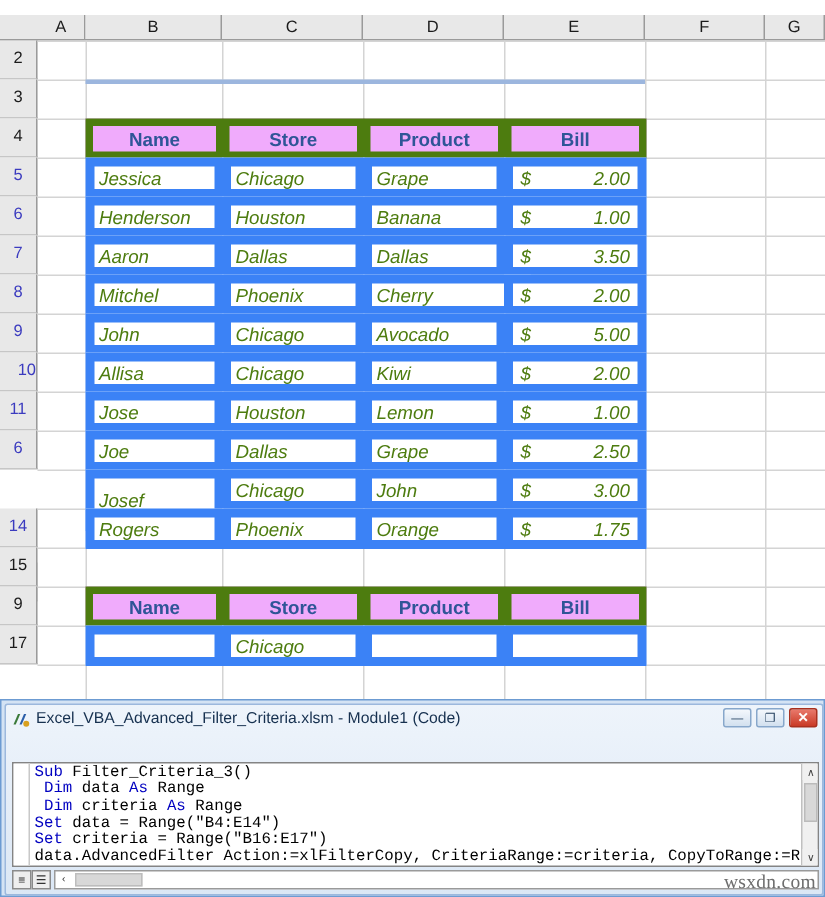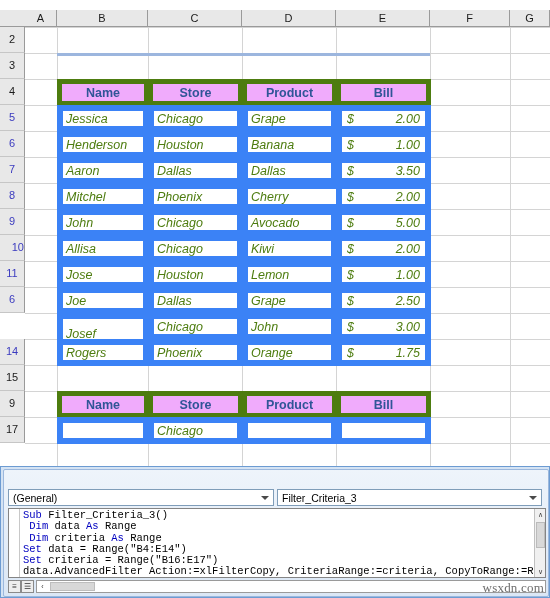--- a/index.html
+++ b/index.html
@@ -495,31 +495,36 @@
         <div class="tbl-cell" style="left: 148px; width: 95px; top: 417px; height: 27px;">Chicago</div>
         <div class="tbl-cell" style="left: 242px; width: 95px; top: 417px; height: 27px;"></div>
         <div class="tbl-cell" style="left: 336px; width: 95px; top: 417px; height: 27px;"></div>
       </div>
 
   </div>
 
   <div id="vbe">
     <div class="vbe-frame">
 
-
-      <div class="vbe-dropdowns">
-        <div class="vbe-combo" style="width:266px;">
-          <span>(General)</span>
-          <span class="combo-arrow"></span>
-        </div>
-        <div class="vbe-combo" style="width:265px;">
-          <span>Filter_Criteria_3</span>
-          <span class="combo-arrow"></span>
-        </div>
-      </div>
+      <div class="vbe-titlebar">
+        <span class="vbe-icon">
+          <svg width="12" height="12" viewBox="0 0 12 12">
+            <path d="M1 9 L4 2 L5.5 2 L2.5 9 Z" fill="#3a7a3a"></path>
+            <path d="M5 9 L8 2 L9.5 2 L6.5 9 Z" fill="#2b5ea8"></path>
+            <circle cx="9.5" cy="8.5" r="2" fill="#d8a020"></circle>
+          </svg>
+        </span>
+        <span class="vbe-title-text">Excel_VBA_Advanced_Filter_Criteria.xlsm - Module1 (Code)</span>
+        <span class="vbe-winbtns">
+          <span class="winbtn">—</span>
+          <span class="winbtn">❐</span>
+          <span class="winbtn close">✕</span>
+        </span>
+      </div>
+
 
       <div class="vbe-codearea">
         <div class="code-margin"></div>
         <div class="code-lines" id="code-lines"><div><span class="pl"></span><span class="kw">Sub</span><span class="pl"> Filter_Criteria_3()</span></div><div><span class="pl"> </span><span class="kw">Dim</span><span class="pl"> </span><span class="pl">data</span><span class="pl"> </span><span class="kw">As</span><span class="pl"> </span><span class="pl">Range</span><span class="pl"></span></div><div><span class="pl"> </span><span class="kw">Dim</span><span class="pl"> </span><span class="pl">criteria</span><span class="pl"> </span><span class="kw">As</span><span class="pl"> </span><span class="pl">Range</span><span class="pl"></span></div><div><span class="pl"></span><span class="kw">Set</span><span class="pl"> </span><span class="pl">data</span><span class="pl"> = </span><span class="pl">Range</span><span class="pl">("B4:E14")</span></div><div><span class="pl"></span><span class="kw">Set</span><span class="pl"> </span><span class="pl">criteria</span><span class="pl"> = </span><span class="pl">Range</span><span class="pl">("B16:E17")</span></div><div><span class="pl"></span><span class="pl">data</span><span class="pl">.</span><span class="pl">AdvancedFilter</span><span class="pl"> </span><span class="pl">Action</span><span class="pl">:=</span><span class="pl">xlFilterCopy</span><span class="pl">, </span><span class="pl">CriteriaRange</span><span class="pl">:=</span><span class="pl">criteria</span><span class="pl">, </span><span class="pl">CopyToRange</span><span class="pl">:=</span><span class="pl">Range</span></div><div><span class="pl"></span><span class="kw">End</span><span class="pl"> </span><span class="kw">Sub</span><span class="pl"></span></div></div>
         <div class="code-vscroll">
           <div class="scroll-arrow" style="top:0;">∧</div>
           <div class="scroll-thumb" style="top:13px; height:26px;"></div>
           <div class="scroll-arrow" style="bottom:0;">∨</div>
         </div>
       </div>

